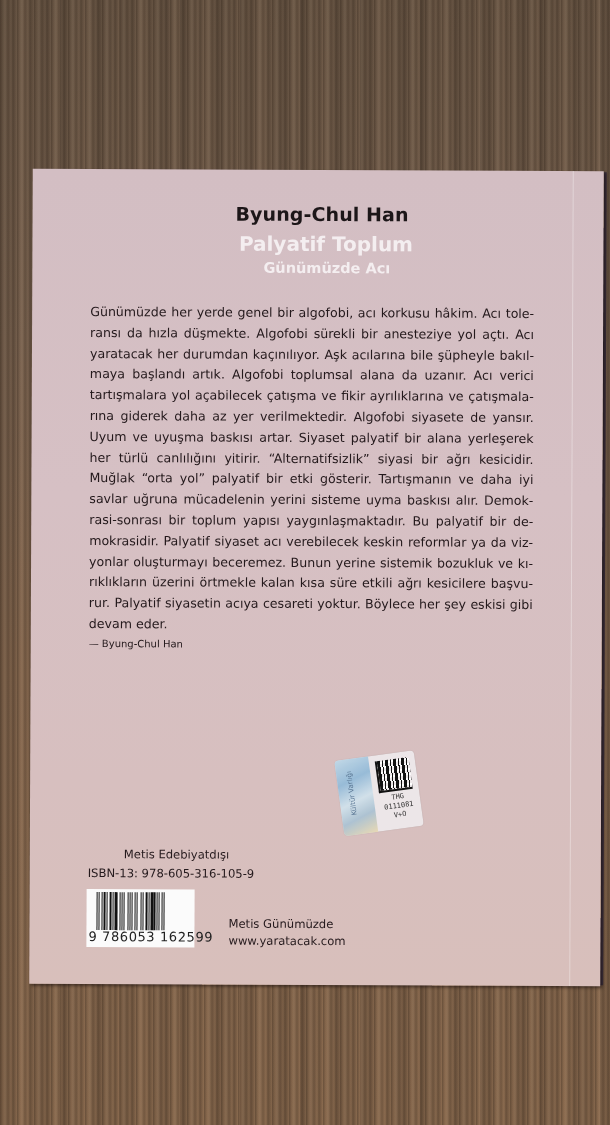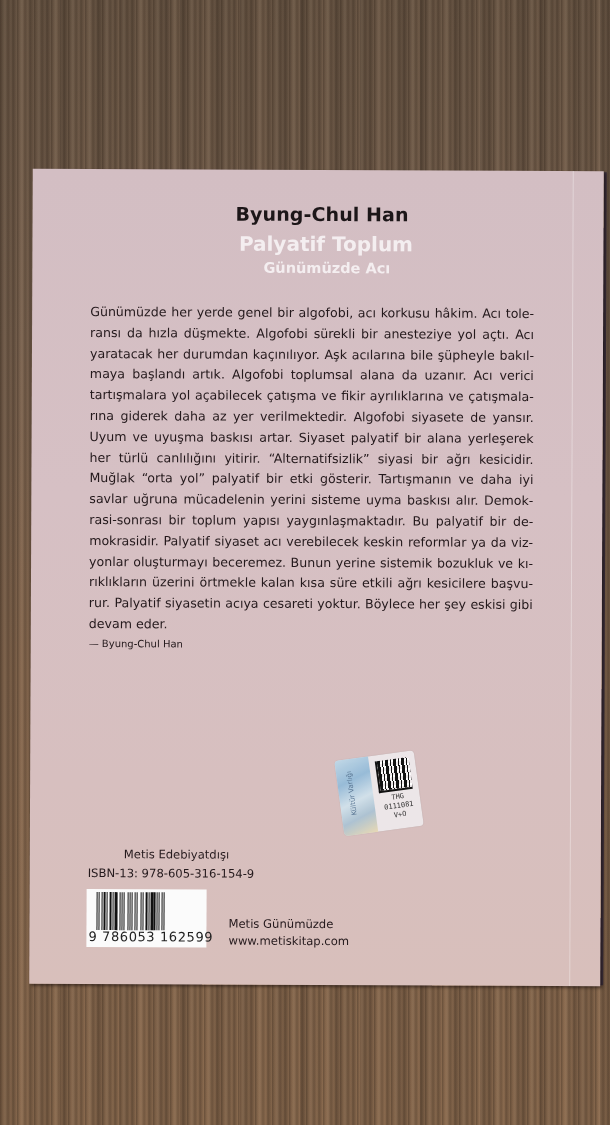--- a/index.html
+++ b/index.html
@@ -85,21 +85,20 @@
     }
     .series {
       position: absolute; left: 58px; top: 678px; font-size: 11.6px; color: #24191c; padding-left: 36px;
     }
     .isbn {
       position: absolute; left: 58px; top: 697px; font-size: 11.6px; color: #24191c;
     }
     .barcode-box {
       position: absolute; left: 57px; top: 720px; width: 108px; height: 58px;
       background: #fbfbfb;
-      padding-left: 12px;
     }
     .bars {
       position: absolute; left: 10px; top: 3px; width: 100px; height: 38px;
       display: flex; align-items: stretch;
     }
     .bars span { display: block; height: 100%; }
     .bar-digits {
       position: absolute; left: 2px; top: 40px; width: 116px;
       font-size: 13px; letter-spacing: 0.6px; color: #222;
       font-family: "DejaVu Sans", sans-serif; white-space: pre;
@@ -148,21 +147,21 @@
     </div>
     <div class="qr"></div>
     <div class="sticker-code">
       <div>THG</div>
       <div>0111081</div>
       <div>V+O</div>
     </div>
   </div>
 
   <div class="series">Metis Edebiyatdışı</div>
-  <div class="isbn">ISBN-13: 978-605-316-154-9</div>
+  <div class="isbn">ISBN-13: 978-605-316-105-9</div>
 
   <div class="barcode-box">
     <div class="bars" id="bars">
         <span style="width: 0.95px; background: rgb(17, 17, 17);"></span>
         <span style="width: 0.95px; background: transparent;"></span>
         <span style="width: 0.95px; background: rgb(17, 17, 17);"></span>
         <span style="width: 1.9px; background: transparent;"></span>
         <span style="width: 0.95px; background: rgb(17, 17, 17);"></span>
         <span style="width: 0.95px; background: transparent;"></span>
         <span style="width: 2.85px; background: rgb(17, 17, 17);"></span>
@@ -208,14 +207,14 @@
         <span style="width: 0.95px; background: rgb(17, 17, 17);"></span>
         <span style="width: 1.9px; background: transparent;"></span>
         <span style="width: 0.95px; background: rgb(17, 17, 17);"></span>
         <span style="width: 0.95px; background: transparent;"></span>
         <span style="width: 0.95px; background: rgb(17, 17, 17);"></span>
       </div>
     <div class="bar-digits">9 786053 162599</div>
   </div>
 
   <div class="publisher">Metis Günümüzde</div>
-  <div class="website">www.metiskitap.com</div>
+  <div class="website">www.yaratacak.com</div>
 </div>
 
 </body></html>

